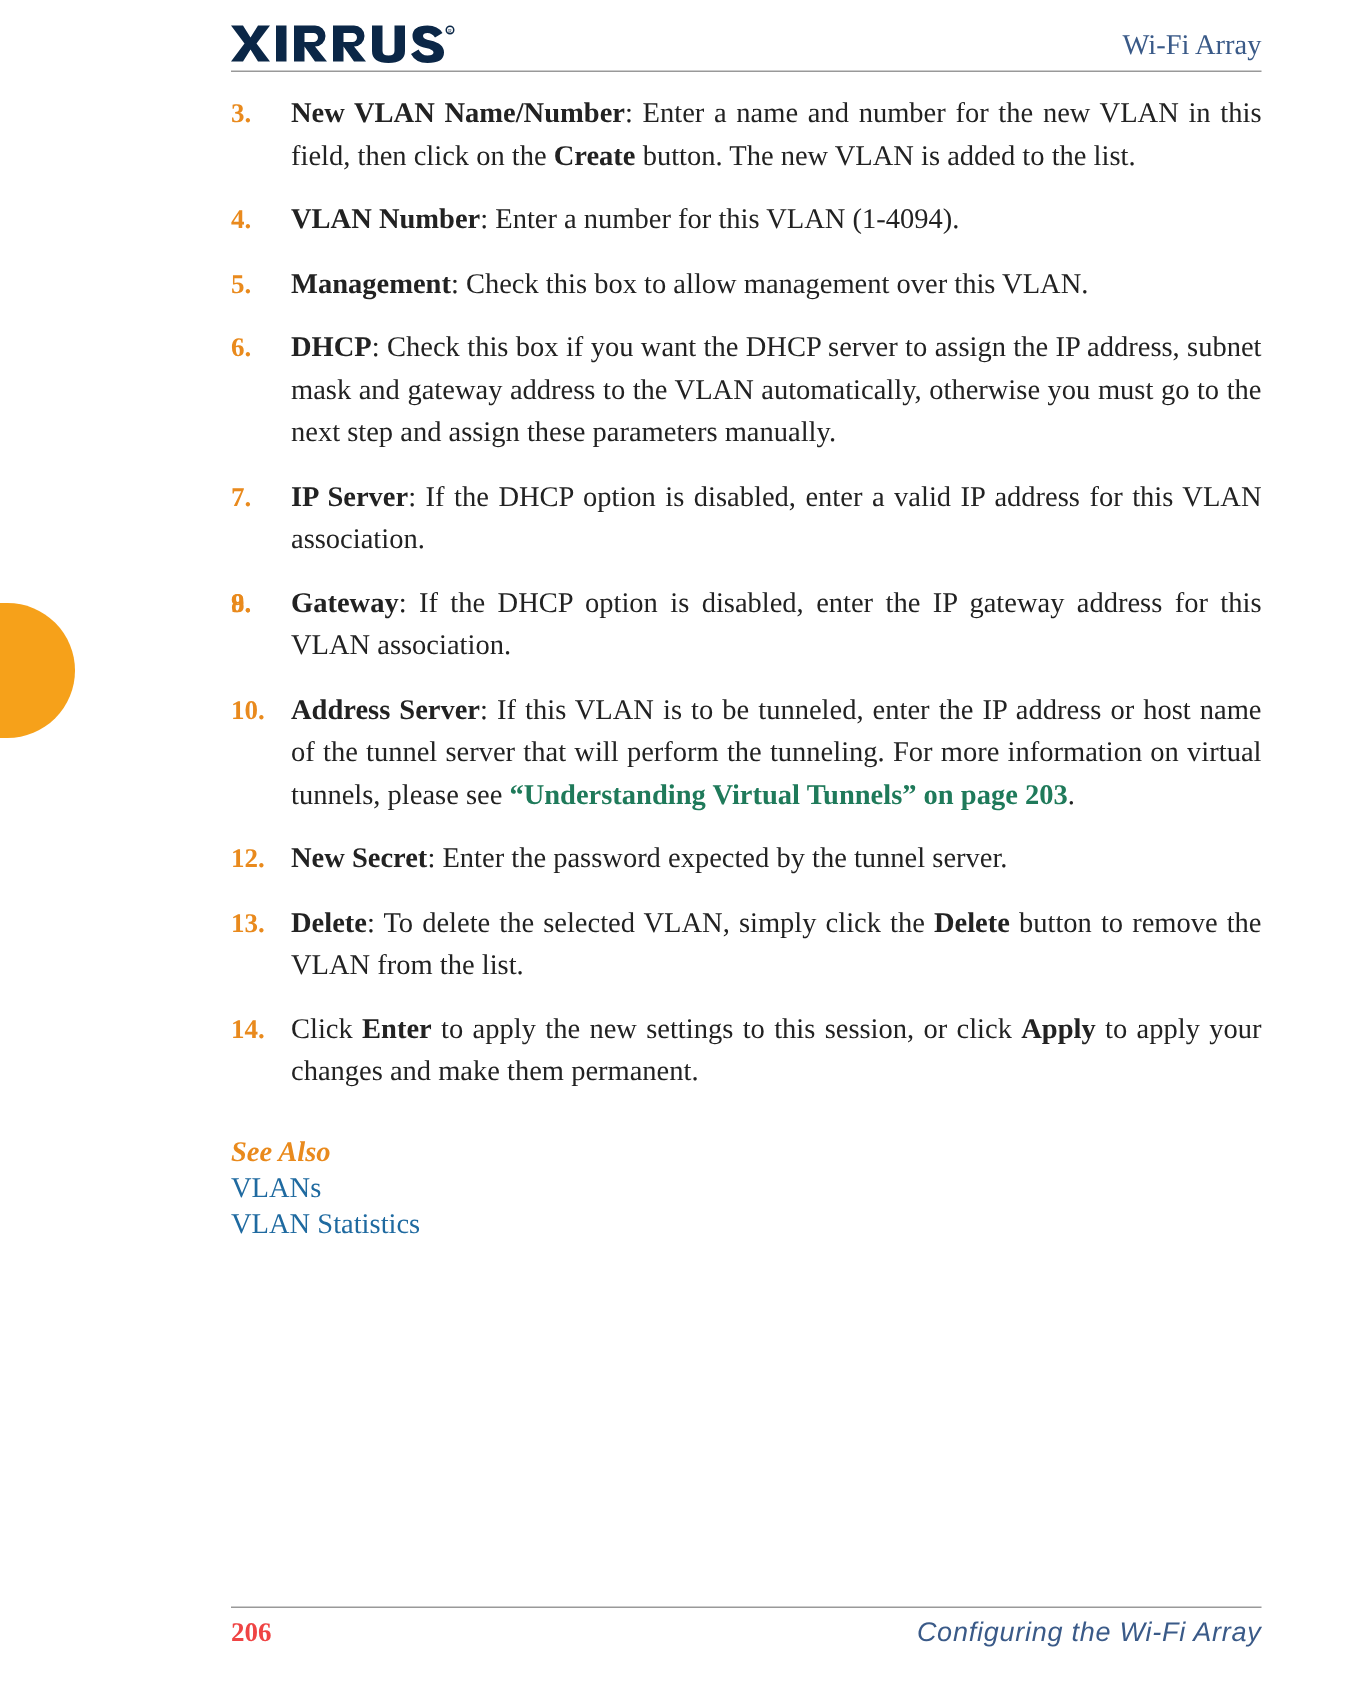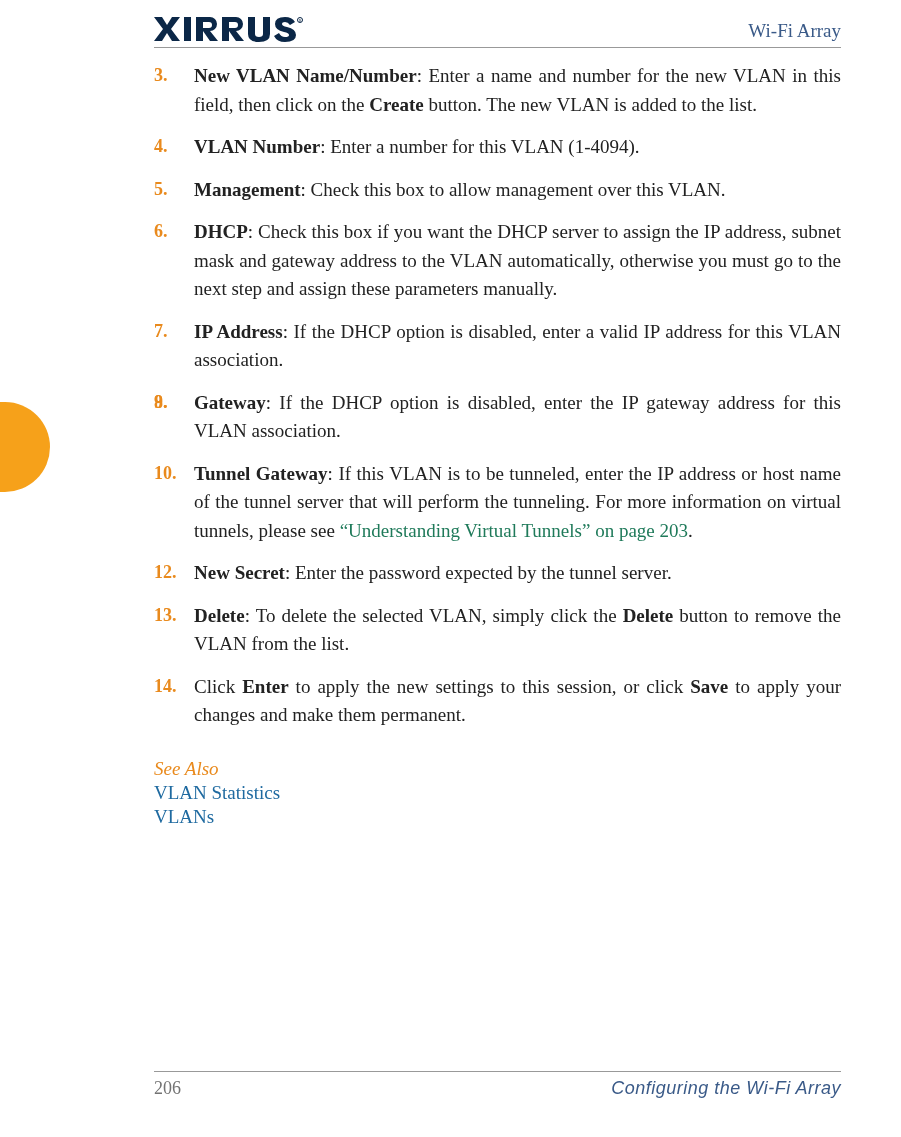--- a/index.html
+++ b/index.html
@@ -75,30 +75,30 @@
   ol.steps > li .num {
     position: absolute;
     left: 0;
     top: 0;
     width: 30px;
     color: #e98a1d;
     font-weight: bold;
     font-size: 18px;
   }
   .bold { font-weight: bold; }
-  .link-green { color: #1f7a5a; }
+  .link-green { color: #1f7a5a; font-weight: bold; }
 
   .see-also {
     margin-top: 28px;
     font-size: 19px;
   }
   .see-also .heading {
     color: #e98a1d;
     font-style: italic;
-    font-weight: normal;
+    font-weight: bold;
     margin-bottom: 2px;
   }
   .see-also .link {
     color: #1f6aa0;
     margin-top: 2px;
   }
 
   .footer {
     position: absolute;
     left: 154px;
@@ -108,21 +108,21 @@
   .footer-rule {
     border-top: 1px solid #999;
     margin-bottom: 6px;
   }
   .footer-row {
     display: flex;
     justify-content: space-between;
     font-size: 18px;
     color: #3a5a88;
   }
-  .footer-row .pageno { color: #737373; }
+  .footer-row .pageno { color: #ef4444; font-weight: bold; }
   .footer-row .chapter {
     font-style: italic;
     font-family: "Trebuchet MS", "Segoe UI", sans-serif;
     letter-spacing: 0.5px;
   }
 </style>
 </head>
 <body>
 
 <div class="page">
@@ -145,33 +145,33 @@
   <div class="top-rule"></div>
 
   <div class="tab"></div>
 
   <div class="content">
     <ol class="steps" id="steps">
         <li><span class="num">3.</span><span><span class="bold">New VLAN Name/Number</span>: Enter a name and number for the new VLAN in this field, then click on the <span class="bold">Create</span> button. The new VLAN is added to the list.</span></li>
         <li><span class="num">4.</span><span><span class="bold">VLAN Number</span>: Enter a number for this VLAN (1-4094).</span></li>
         <li><span class="num">5.</span><span><span class="bold">Management</span>: Check this box to allow management over this VLAN.</span></li>
         <li><span class="num">6.</span><span><span class="bold">DHCP</span>: Check this box if you want the DHCP server to assign the IP address, subnet mask and gateway address to the VLAN automatically, otherwise you must go to the next step and assign these parameters manually.</span></li>
-        <li><span class="num">7.</span><span><span class="bold">IP Address</span>: If the DHCP option is disabled, enter a valid IP address for this VLAN association.</span></li>
+        <li><span class="num">7.</span><span><span class="bold">IP Server</span>: If the DHCP option is disabled, enter a valid IP address for this VLAN association.</span></li>
         <li><span class="num">8.</span></li>
         <li><span class="num">9.</span><span><span class="bold">Gateway</span>: If the DHCP option is disabled, enter the IP gateway address for this VLAN association.</span></li>
-        <li><span class="num">10.</span><span><span class="bold">Tunnel Gateway</span>: If this VLAN is to be tunneled, enter the IP address or host name of the tunnel server that will perform the tunneling. For more information on virtual tunnels, please see <span class="link-green">“Understanding Virtual Tunnels” on page 203</span>.</span></li>
+        <li><span class="num">10.</span><span><span class="bold">Address Server</span>: If this VLAN is to be tunneled, enter the IP address or host name of the tunnel server that will perform the tunneling. For more information on virtual tunnels, please see <span class="link-green">“Understanding Virtual Tunnels” on page 203</span>.</span></li>
         <li><span class="num">12.</span><span><span class="bold">New Secret</span>: Enter the password expected by the tunnel server.</span></li>
         <li><span class="num">13.</span><span><span class="bold">Delete</span>: To delete the selected VLAN, simply click the <span class="bold">Delete</span> button to remove the VLAN from the list.</span></li>
-        <li><span class="num">14.</span><span>Click <span class="bold">Enter</span> to apply the new settings to this session, or click <span class="bold">Save</span> to apply your changes and make them permanent.</span></li>
+        <li><span class="num">14.</span><span>Click <span class="bold">Enter</span> to apply the new settings to this session, or click <span class="bold">Apply</span> to apply your changes and make them permanent.</span></li>
       </ol>
 
     <div class="see-also">
       <div class="heading">See Also</div>
+      <div class="link">VLANs</div>
       <div class="link">VLAN Statistics</div>
-      <div class="link">VLANs</div>
     </div>
   </div>
 
   <div class="footer">
     <div class="footer-rule"></div>
     <div class="footer-row">
       <span class="pageno">206</span>
       <span class="chapter">Configuring the Wi-Fi Array</span>
     </div>
   </div>

